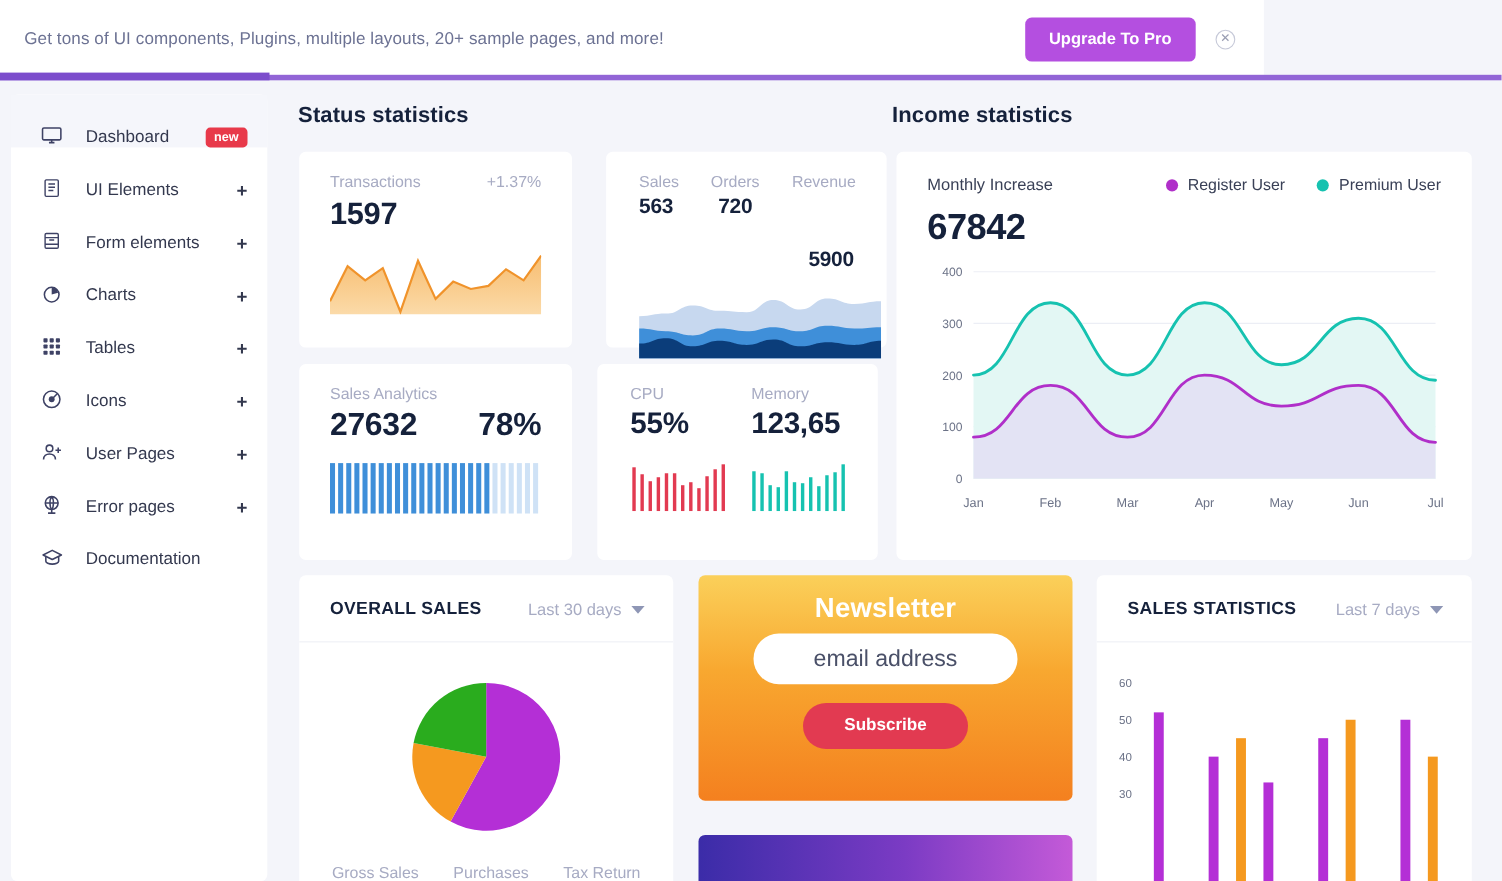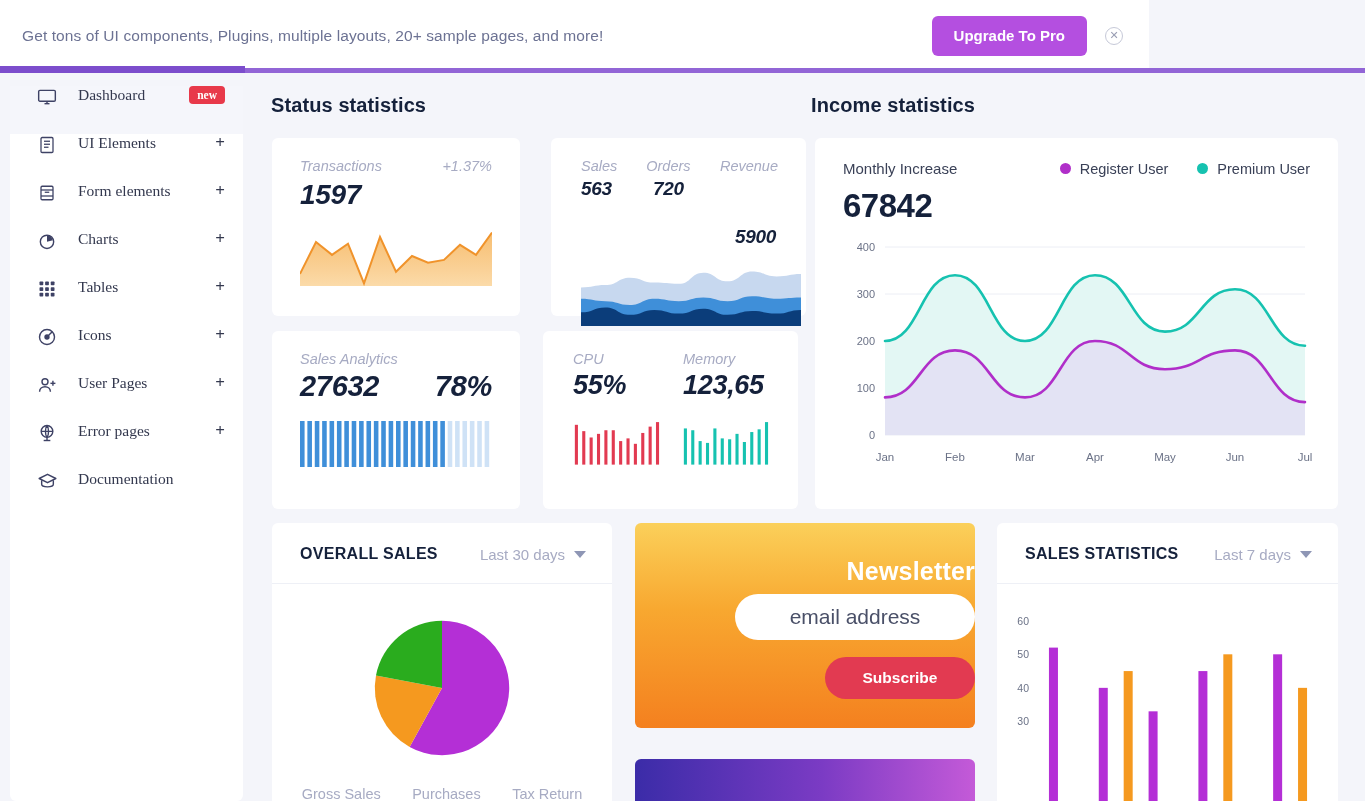--- a/index.html
+++ b/index.html
@@ -60,27 +60,26 @@
   }
 
   
   .sidebar {
     position: absolute; top: 86px; left: 10px;
     width: 233px; height: 715px;
     background: #ffffff;
     border-radius: 6px;
   }
   .nav-item {
-    display: flex; align-items: flex-start;
+    display: flex; align-items: flex-end;
     height: 48px;
     padding: 0 18px 0 26px;
     cursor: pointer;
     color: #33384e;
     font-size: 15.5px;
-    font-family: Liberation Serif, serif;
   }
   .nav-item.active { background: #f5f6fb; }
   .nav-icon {
     width: 22px; height: 22px;
     margin-right: 20px;
     display: flex; align-items: center; justify-content: center;
     color: #3e4265;
     flex: none;
   }
   .nav-label { flex: 1; white-space: nowrap; }
@@ -98,21 +97,21 @@
   .main { position: absolute; top: 86px; left: 253px; right: 0; bottom: 0; }
   .section-title {
     font-size: 20px; font-weight: bold; color: #15213b;
     letter-spacing: .1px;
   }
   .card {
     background: #fff; border-radius: 6px;
   }
 
   
-  .stat-card { padding: 20px 28px 22px 28px; font-style: italic; }
+  .stat-card { padding: 20px 28px 22px 28px; }
   .stat-label { font-size: 14.5px; color: #a7abc3; }
   .stat-value { font-size: 28px; font-weight: bold; color: #15213b; letter-spacing: -.3px; }
 
   
   .income-card { padding: 22px 28px 16px 28px; }
   .legend-dot { width: 11px; height: 11px; border-radius: 50%; display:inline-block; }
   .legend-text { font-size: 14.5px; color: #3a4157; }
 
   
   .card-head {
@@ -121,22 +120,22 @@
     border-bottom: 1px solid #eef0f6;
   }
   .card-head-title { font-size: 16px; font-weight: bold; color: #15213b; letter-spacing: .3px; }
   .card-head-filter { font-size: 15px; color: #a7abc3; display: flex; align-items: center; gap: 9px; cursor: pointer; }
   .caret { width: 0; height: 0; border-left: 6px solid transparent; border-right: 6px solid transparent; border-top: 7px solid #8e96b5; }
 
   
   .newsletter {
     border-radius: 6px;
     background: linear-gradient(180deg, #fbd05a 0%, #f8a830 42%, #f4801f 100%);
-    display: flex; flex-direction: column; align-items: flex-end;
-    padding-top: 34px;
+    display: flex; flex-direction: column; align-items: center;
+    padding-top: 16px;
   }
   .newsletter-title { color: #fff; font-size: 25px; font-weight: bold; letter-spacing: .2px; }
   .newsletter-input {
     width: 240px; height: 46px;
     border-radius: 24px; border: none;
     background: #fff;
     text-align: center;
     font-size: 21px;
     font-family: "Liberation Sans", sans-serif;
     color: #3a4157;

